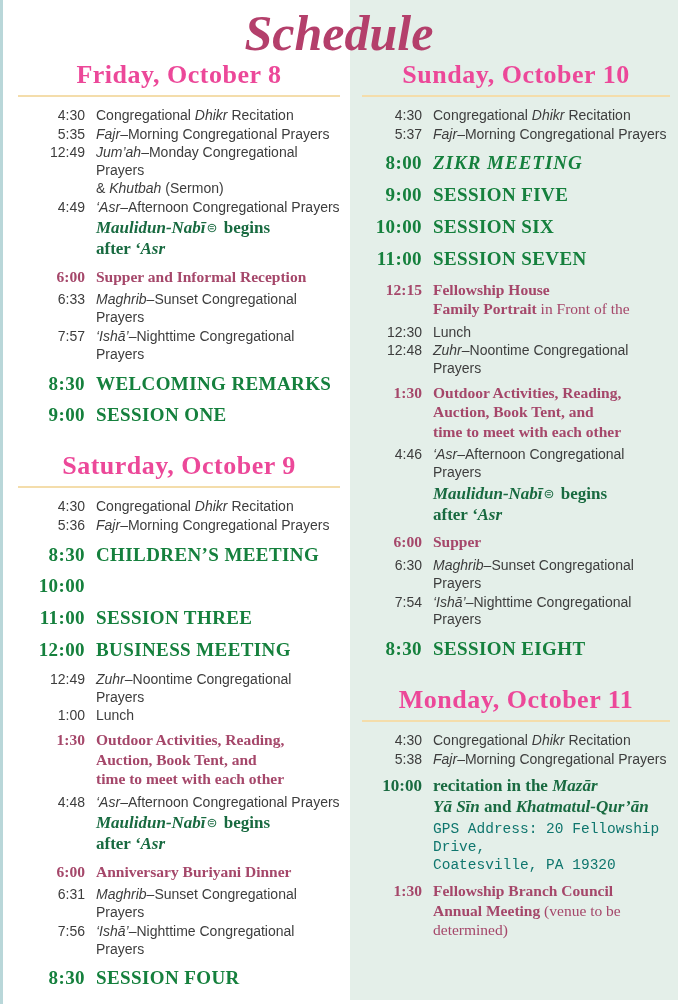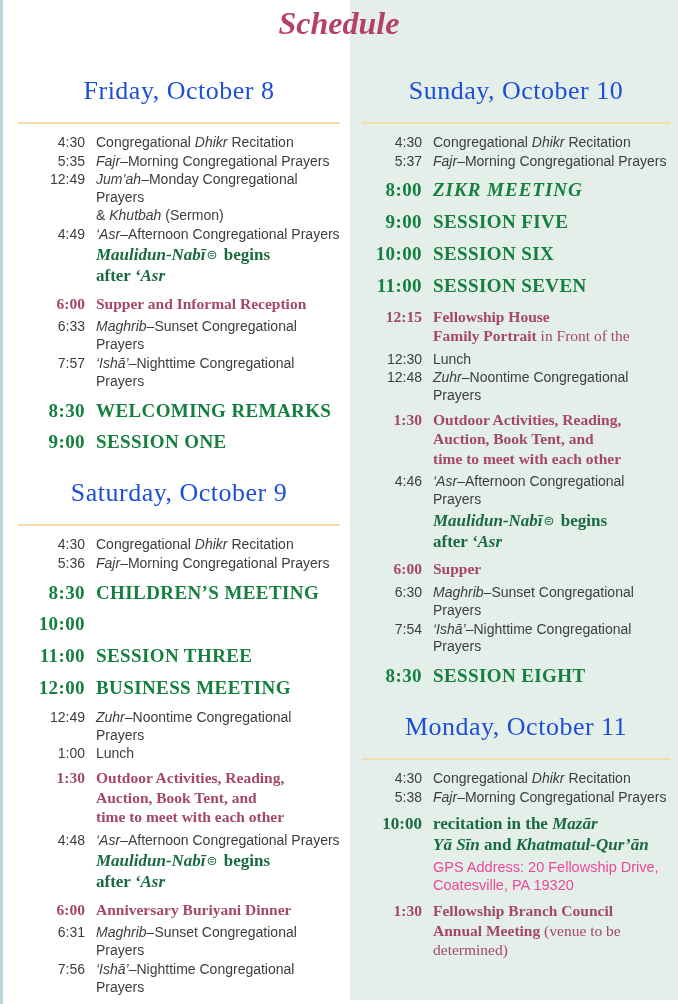--- a/index.html
+++ b/index.html
@@ -17,39 +17,39 @@
   .mint-panel {
     position: absolute; top: 0; right: 0;
     width: 328px; height: 1000px;
     background: #e4efe9; z-index: 0;
   }
   .title {
     position: absolute; top: 6px; left: 0; right: 0;
     text-align: center;
     font-family: "Liberation Serif", serif;
     font-style: italic; font-weight: 600;
-    font-size: 32px; line-height: 1.1;
+    font-size: 50px; line-height: 1.1;
     color: #b43f6b; z-index: 2; margin: 0;
   }
   .columns {
     position: absolute; top: 60px; left: 0; right: 0; bottom: 0;
     display: flex; z-index: 1;
   }
   .col { box-sizing: border-box; }
   .col-left  { width: 322px; margin-left: 18px; }
   .col-right { width: 308px; margin-left: 22px; }
 
   .day { margin: 0 0 16px 0; }
   .day + .day { margin-top: 24px; }
 
   .day-heading {
-    margin: 16px; text-align: center;
+    margin: 0; text-align: center;
     font-family: "Liberation Serif", serif;
-    font-weight: 400; font-size: 26px; line-height: 1.15;
-    color: #1d4ed8; letter-spacing: 0.5px;
+    font-weight: 700; font-size: 26px; line-height: 1.15;
+    color: #ec4899; letter-spacing: 0.5px;
   }
   .rule { height: 2px; background: #f4ddab; margin: 5px 0 10px 0; }
 
   .row { display: flex; align-items: baseline; margin: 2px 0; }
   .row .time { flex: none; text-align: right; }
   .col-left  .row .time { width: 67px; }
   .col-right .row .time { width: 60px; }
   .row .desc { margin-left: 11px; flex: 1; }
 
   .row.plain {
@@ -77,23 +77,23 @@
 
   .s-i { font-style: italic; }
   .s-r { font-weight: normal; }
   .s-sym {
     font-family: "DejaVu Sans", sans-serif;
     font-weight: normal; font-style: normal;
     font-size: 13px; margin: 0 2px 0 1px;
     position: relative; top: -1px;
   }
   .sub {
-    font-family: Liberation Sans, sans-serif;
+    font-family: Liberation Mono, monospace;
     font-weight: normal; font-size: 14.5px; line-height: 1.25;
-    color: #ec4899; margin-top: 2px;
+    color: #0f766e; margin-top: 2px;
   }
 </style>
 </head>
 <body>
 
 <div>
   <div class="edge-line"></div>
   <div class="mint-panel"></div>
   <h1 class="title">Schedule</h1>
   <div class="columns">

